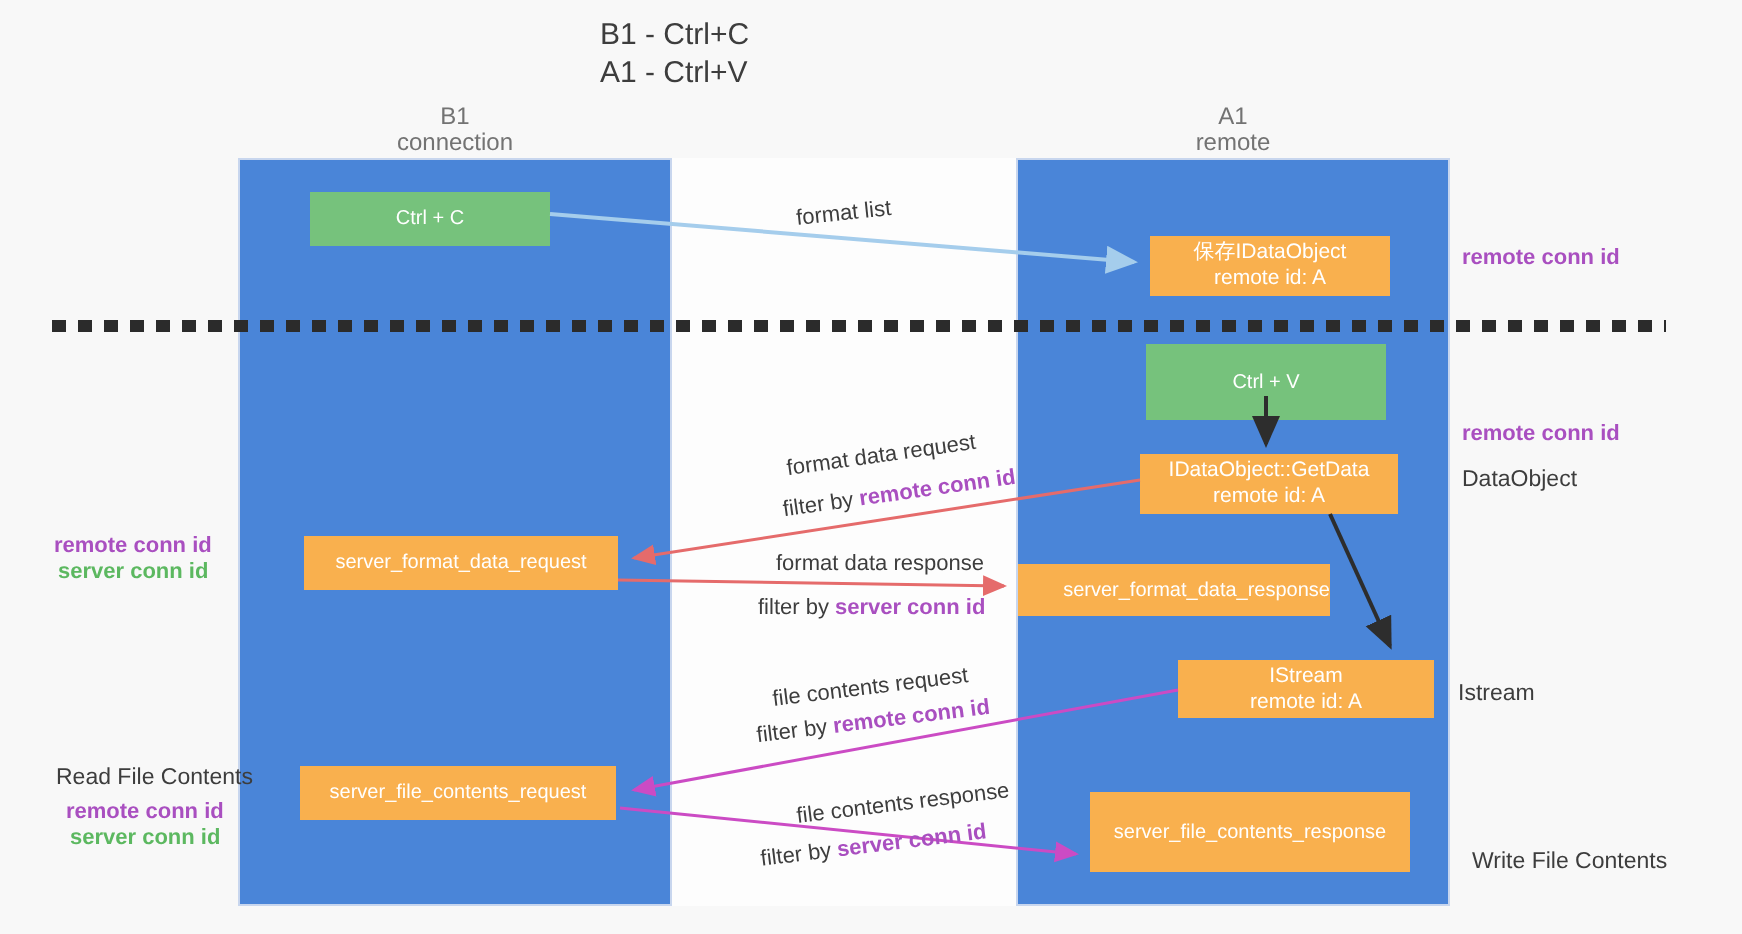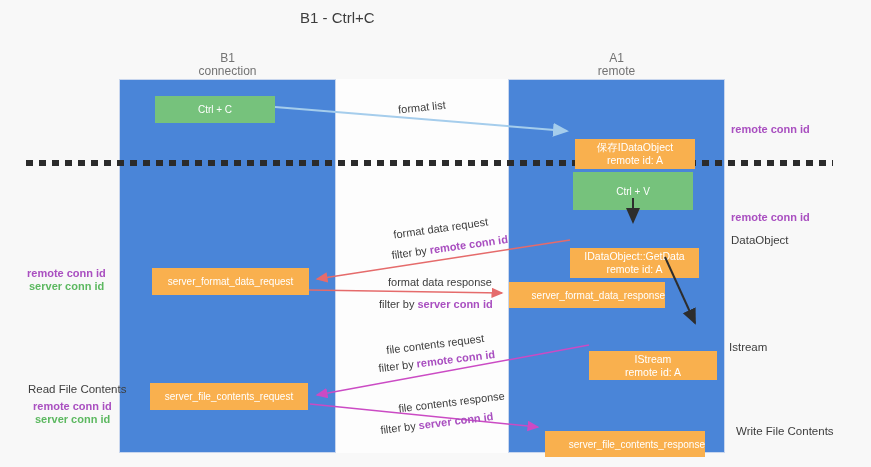--- a/index.html
+++ b/index.html
@@ -11,41 +11,42 @@
   .abs { position:absolute; }
   #title { left:300px; top:8px; width:300px; text-align:left;
     font-size:15px; line-height:19px; color:#3d3d3d; }
   .col-header { width:217px; text-align:center; font-size:12px; line-height:13px; color:#737373; }
   .lane { width:217px; top:79px; height:374px; background:#4a85d8; border:1px solid #c8d6ee; }
   .lane-gap { left:336px; top:79px; width:172px; height:374px; background:#fdfdfd; }
   .node { color:#fff; text-align:center; font-size:10px; display:flex;
     flex-direction:column; justify-content:center; line-height:13px; }
   .orange { background:#f9b04e; }
   .green { background:#76c27c; }
-  .two-line { font-size:10.5px;margin-top:21px; }
+  .two-line { font-size:10.5px; }
   .dashed-line { left:26px; top:160px; width:807px; height:6px;
     background:repeating-linear-gradient(90deg,#2b2b2b 0 7px,transparent 7px 13px); }
   .flow-label { font-size:11px; color:#3d3d3d; white-space:nowrap; }
   .purple { color:#a94fc0; font-weight:bold; }
   .greentxt { color:#5cb860; font-weight:bold; }
   .side-label { font-size:11px; white-space:nowrap; }
   .plain { color:#3d3d3d; font-size:11.5px; }
   .rot-6 { transform:rotate(-6deg); }
   .rot-7 { transform:rotate(-7deg); }
   .rot-8 { transform:rotate(-8deg); }
   .pre { margin-right:3px; }
   svg { position:absolute; left:0; top:0; pointer-events:none; }
 </style>
 </head>
 <body>
 
 <div id="canvas">
 
   <div class="abs" id="title">
     <div>B1 - Ctrl+C</div>
+    <div>A1 - Ctrl+V</div>
   </div>
 
   <div class="abs col-header" style="left:119px; top:52px;">
     <div>B1</div>
     <div>connection</div>
   </div>
   <div class="abs col-header" style="left:508px; top:52px;">
     <div>A1</div>
     <div>remote</div>
   </div>
@@ -84,21 +85,21 @@
 
   <div class="abs node orange two-line" style="left:589px; top:330px; width:128px; height:29px;">
     <span>IStream</span>
     <span>remote id: A</span>
   </div>
 
   <div class="abs node orange" style="left:150px; top:383px; width:158px; height:27px;">
     <span>server_file_contents_request</span>
   </div>
 
-  <div class="abs node orange" style="left:545px; top:431px; width:160px; height:26px;align-items:flex-end;">
+  <div class="abs node orange" style="left:545px; top:396px; width:160px; height:40px;">
     <span>server_file_contents_response</span>
   </div>
 
   <svg width="871" height="467">
     <defs>
       <marker id="ah-blue" markerWidth="9" markerHeight="8" refX="7" refY="3.5" orient="auto">
         <path d="M0,0 L8,3.5 L0,7 z" fill="#a5cdec"></path>
       </marker>
       <marker id="ah-black" markerWidth="9" markerHeight="8" refX="7" refY="3.5" orient="auto">
         <path d="M0,0 L8,3.5 L0,7 z" fill="#2d2d2d"></path>

